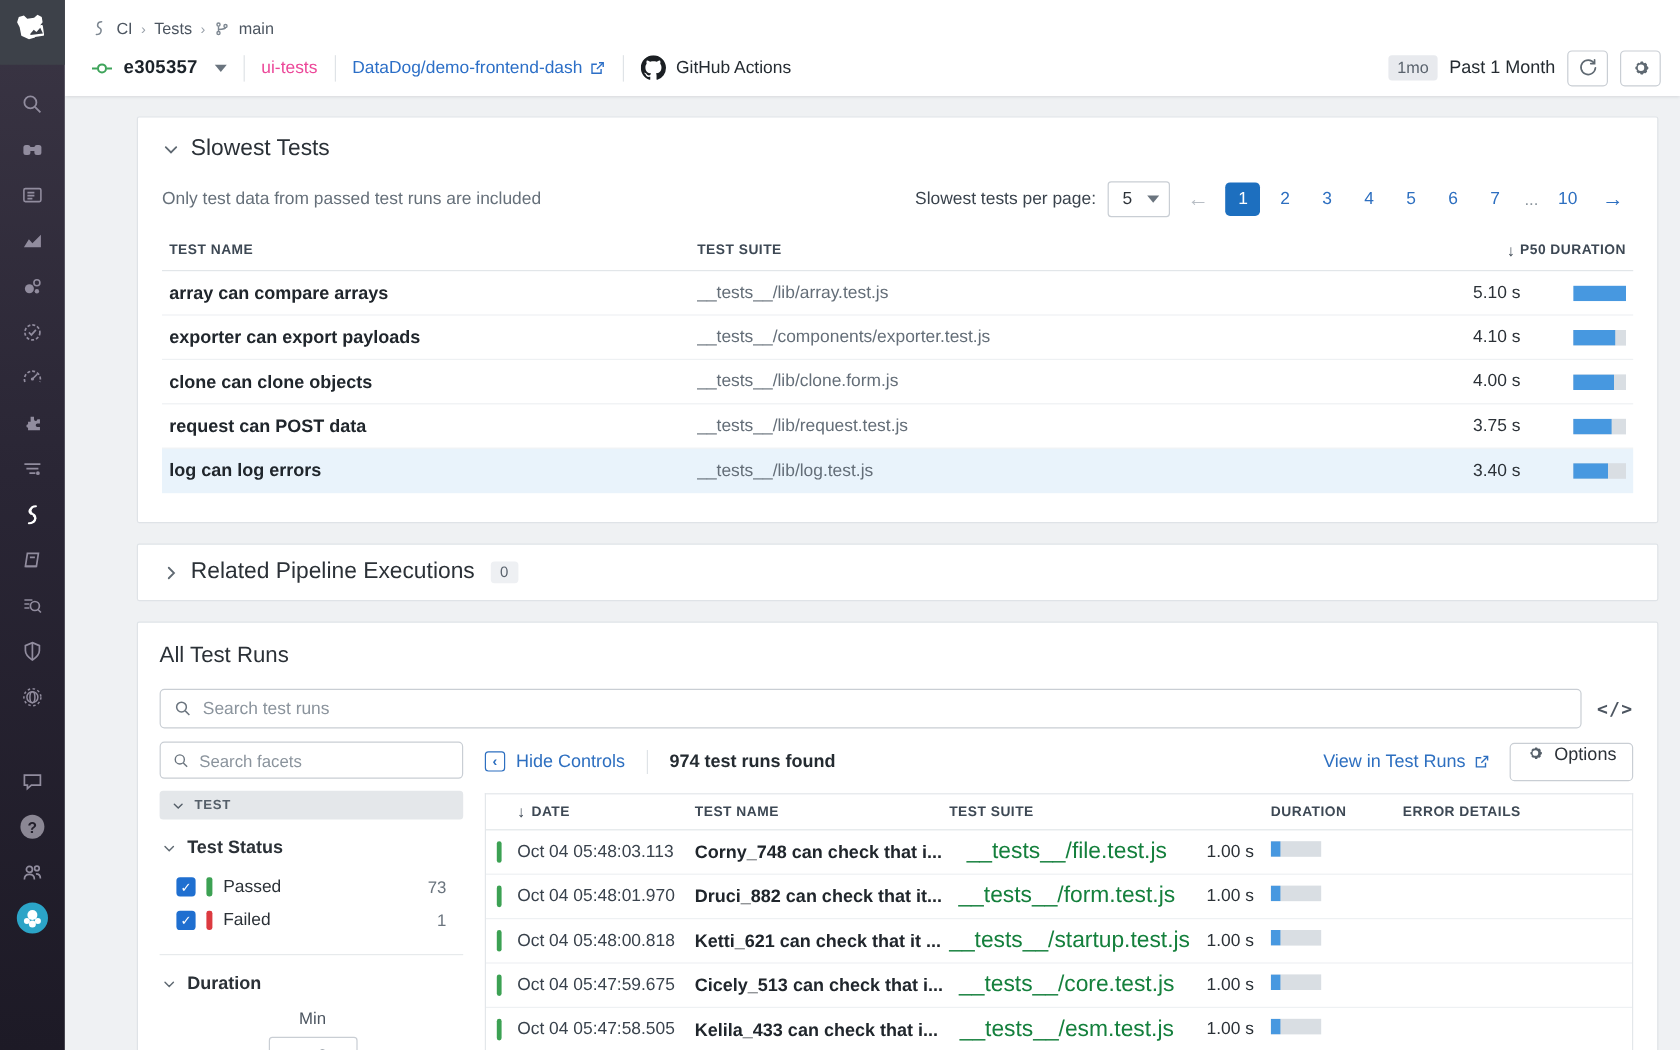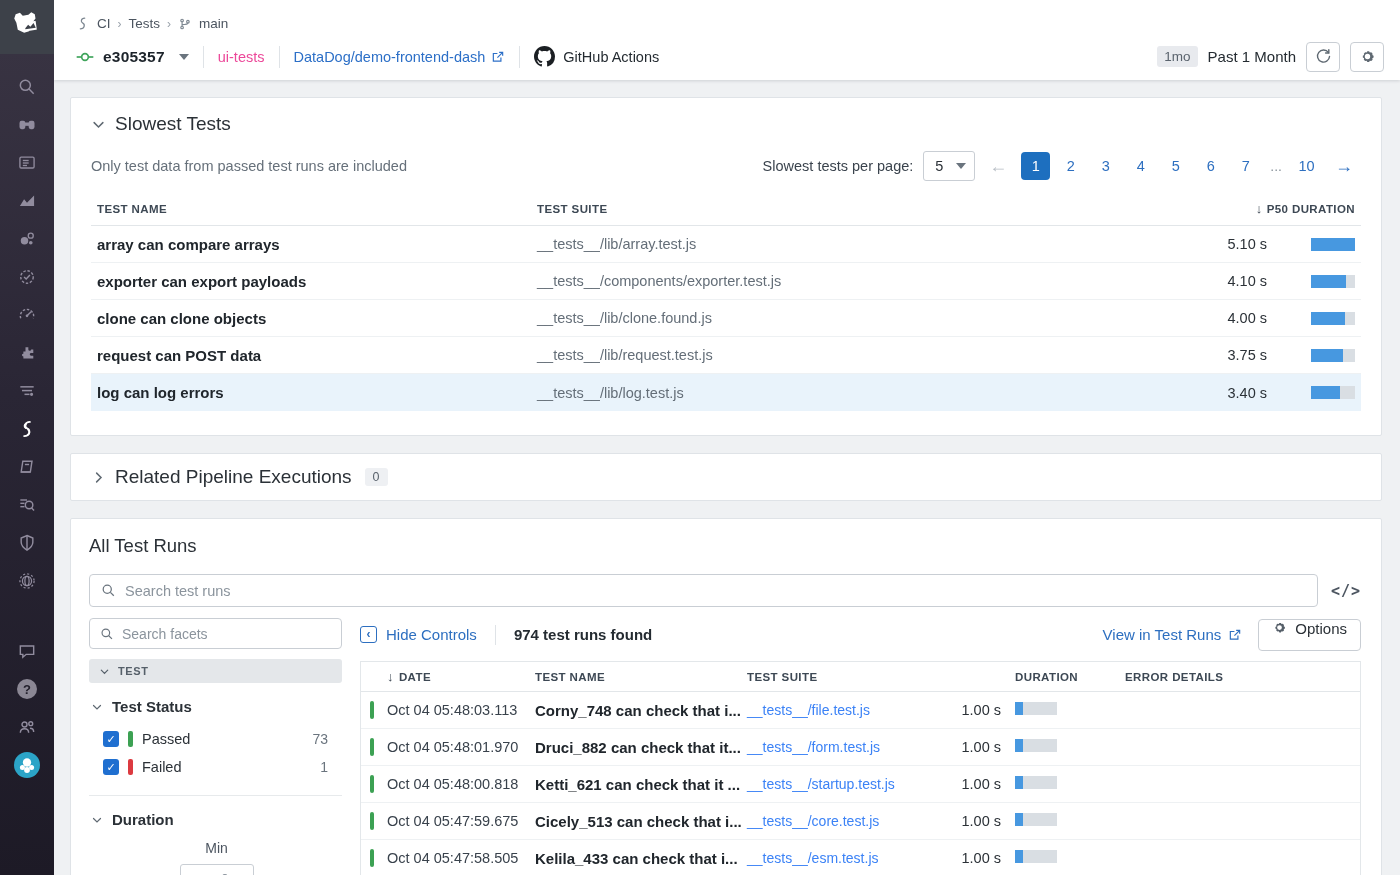--- a/index.html
+++ b/index.html
@@ -36,21 +36,21 @@
   .repo-link { font-size:14.5px; color:#2c6fc7; display:flex; align-items:center; gap:6px; cursor:pointer; }
   .gh { display:flex; align-items:center; gap:8px; font-size:14.5px; color:#242b31; }
   .time-group { margin-left:auto; display:flex; align-items:center; gap:10px; }
   .time-badge { background:#e8eaee; color:#5a636d; font-size:13.5px; padding:3px 7px; border-radius:3px; }
   .time-label { font-size:15px; color:#242b31; }
   .hbtn { width:34px; height:30px; border:1px solid #c9ced4; border-radius:4px; background:#fff;
     display:flex; align-items:center; justify-content:center; color:#5f6972; cursor:pointer; }
 
   
   .content { padding:17px 18px 0 16px; }
-  .card { background:#fff; border:1px solid #dfe3e7; border-radius:2px; margin-bottom:17px; }
+  .card { background:#fff; border:1px solid #dfe3e7; border-radius:2px; margin-bottom:17px;margin-left:44px; }
 
   
   .card.slowest { padding:15px 20px 24px 20px; }
   .sec-head { display:flex; align-items:center; gap:9px; cursor:pointer; }
   .sec-title { font-size:19px; color:#2b3137; }
   .chev { color:#5f6972; display:inline-flex; }
   .meta-row { display:flex; align-items:center; margin-top:16px; }
   .note { font-size:14.5px; color:#66707a; }
   .pager { margin-left:auto; display:flex; align-items:center; gap:6px; }
   .pager-label { font-size:14.5px; color:#3a434d; margin-right:4px; }
@@ -129,21 +129,21 @@
     gap:8px; padding:0 13px; font-size:15px; color:#2b3137; cursor:pointer; }
 
   .runs-table { margin-top:10px; border:1px solid #e3e7ea; border-bottom:none; }
   .rt-row { display:grid; grid-template-columns:17px 148px 212px 196px 72px 110px 1fr; align-items:center; }
   .rt-head { border-bottom:1px solid #e2e6e9; height:30px; padding-left:9px; }
   .rt-head .date-h { display:flex; align-items:center; gap:5px; }
   .rt-body .rt-row { height:37px; border-bottom:1px solid #eef1f3; padding-left:9px; }
   .run-pill { width:4px; height:18px; border-radius:2px; background:#3ca153; }
   .r-date { font-size:14.5px; color:#39424c; }
   .r-name { font-size:15px; font-weight:bold; color:#20262c; white-space:nowrap; overflow:hidden; padding-right:10px; }
-  .r-suite { font-size:14px; color:#3b82f6; }
+  .r-suite { font-size:19px; color:#15803d;text-align:center; }
   .r-dur { font-size:14.5px; color:#2b3137; text-align:right; padding-right:14px; }
   .rbar { width:42px; height:13px; background:#d9dee3; display:inline-block; overflow:hidden; }
   .rbar > i { display:block; height:100%; background:#4798e0; }
 </style>
 </head>
 <body>
 
 <aside class="sidebar">
   <div class="logo-box">
     <svg width="34" height="34" viewBox="0 0 24 24" fill="#ffffff">
@@ -403,21 +403,21 @@
           <div class="st-row">
             <span class="t-name">exporter can export payloads</span>
             <span class="t-suite">__tests__/components/exporter.test.js</span>
             <span class="t-dur">4.10 s</span>
             <span class="bar">
                 <i style="width: 80%;"></i>
               </span>
           </div>
           <div class="st-row">
             <span class="t-name">clone can clone objects</span>
-            <span class="t-suite">__tests__/lib/clone.found.js</span>
+            <span class="t-suite">__tests__/lib/clone.form.js</span>
             <span class="t-dur">4.00 s</span>
             <span class="bar">
                 <i style="width: 78%;"></i>
               </span>
           </div>
           <div class="st-row">
             <span class="t-name">request can POST data</span>
             <span class="t-suite">__tests__/lib/request.test.js</span>
             <span class="t-dur">3.75 s</span>
             <span class="bar">

